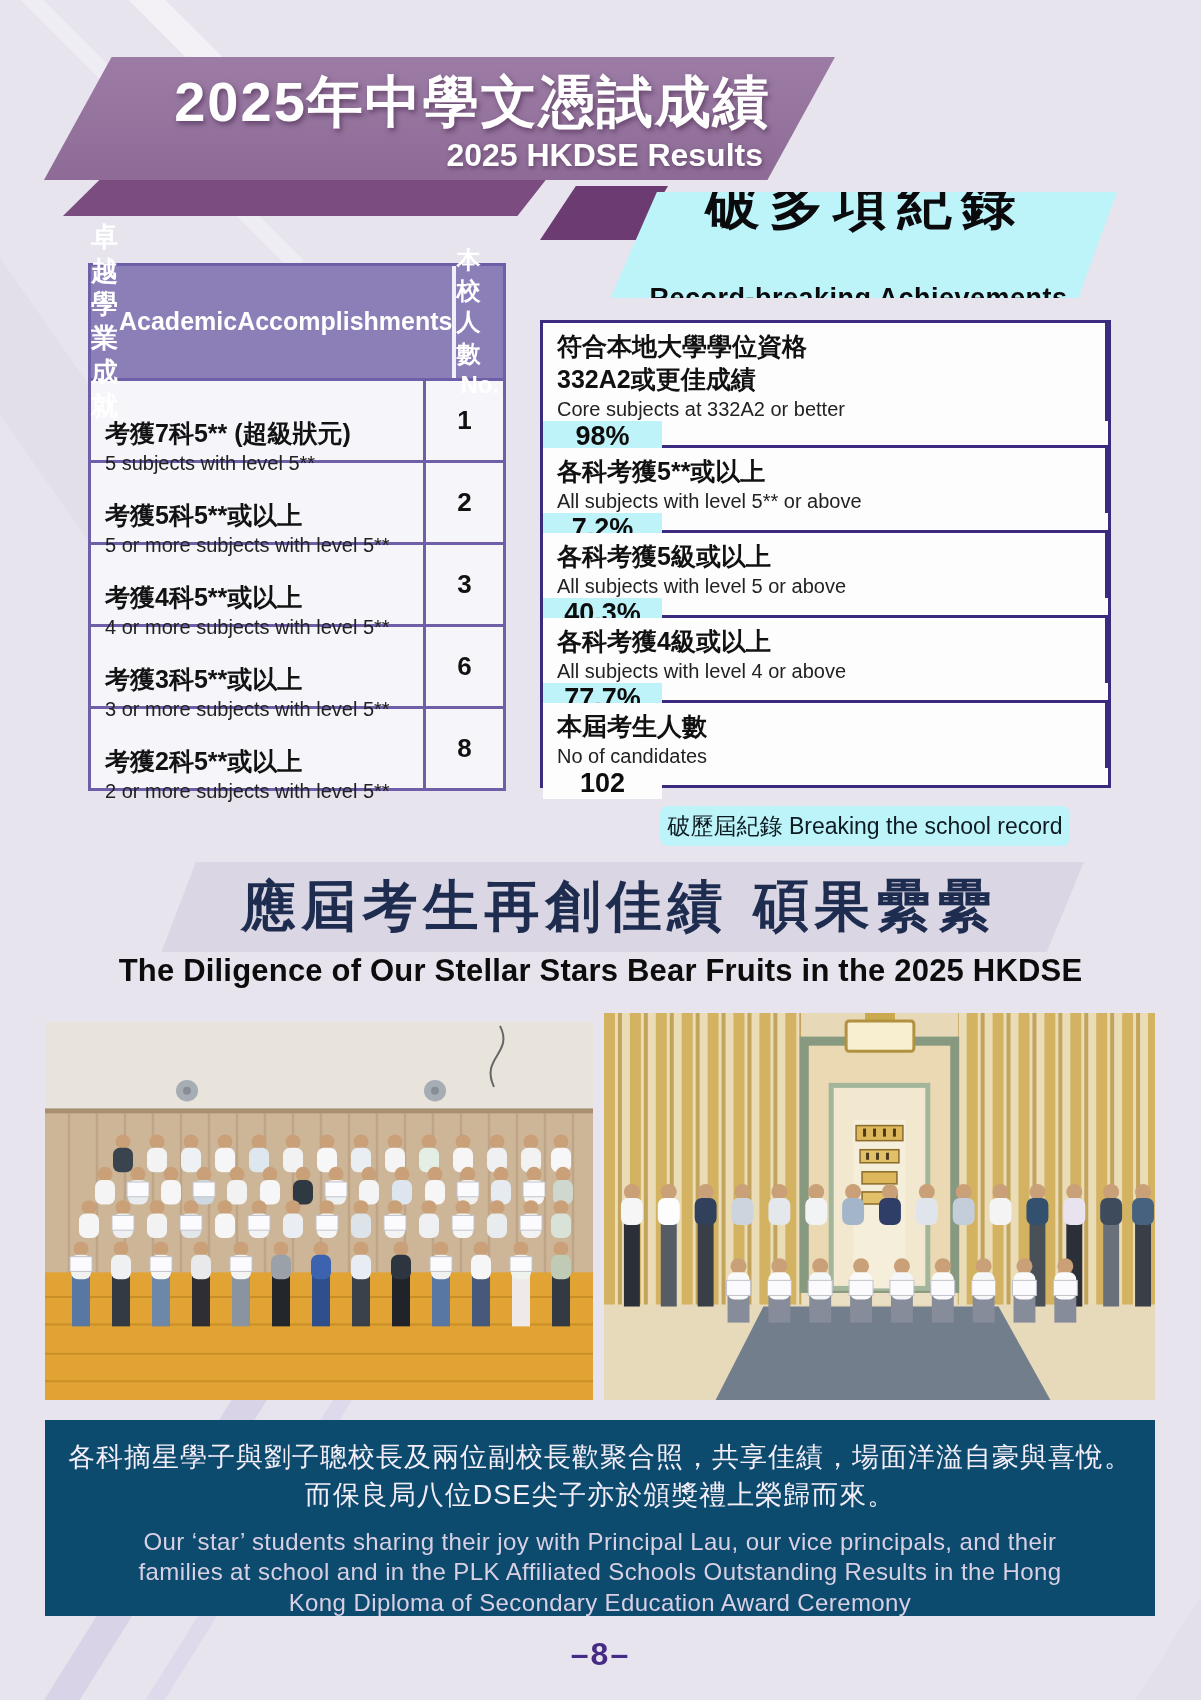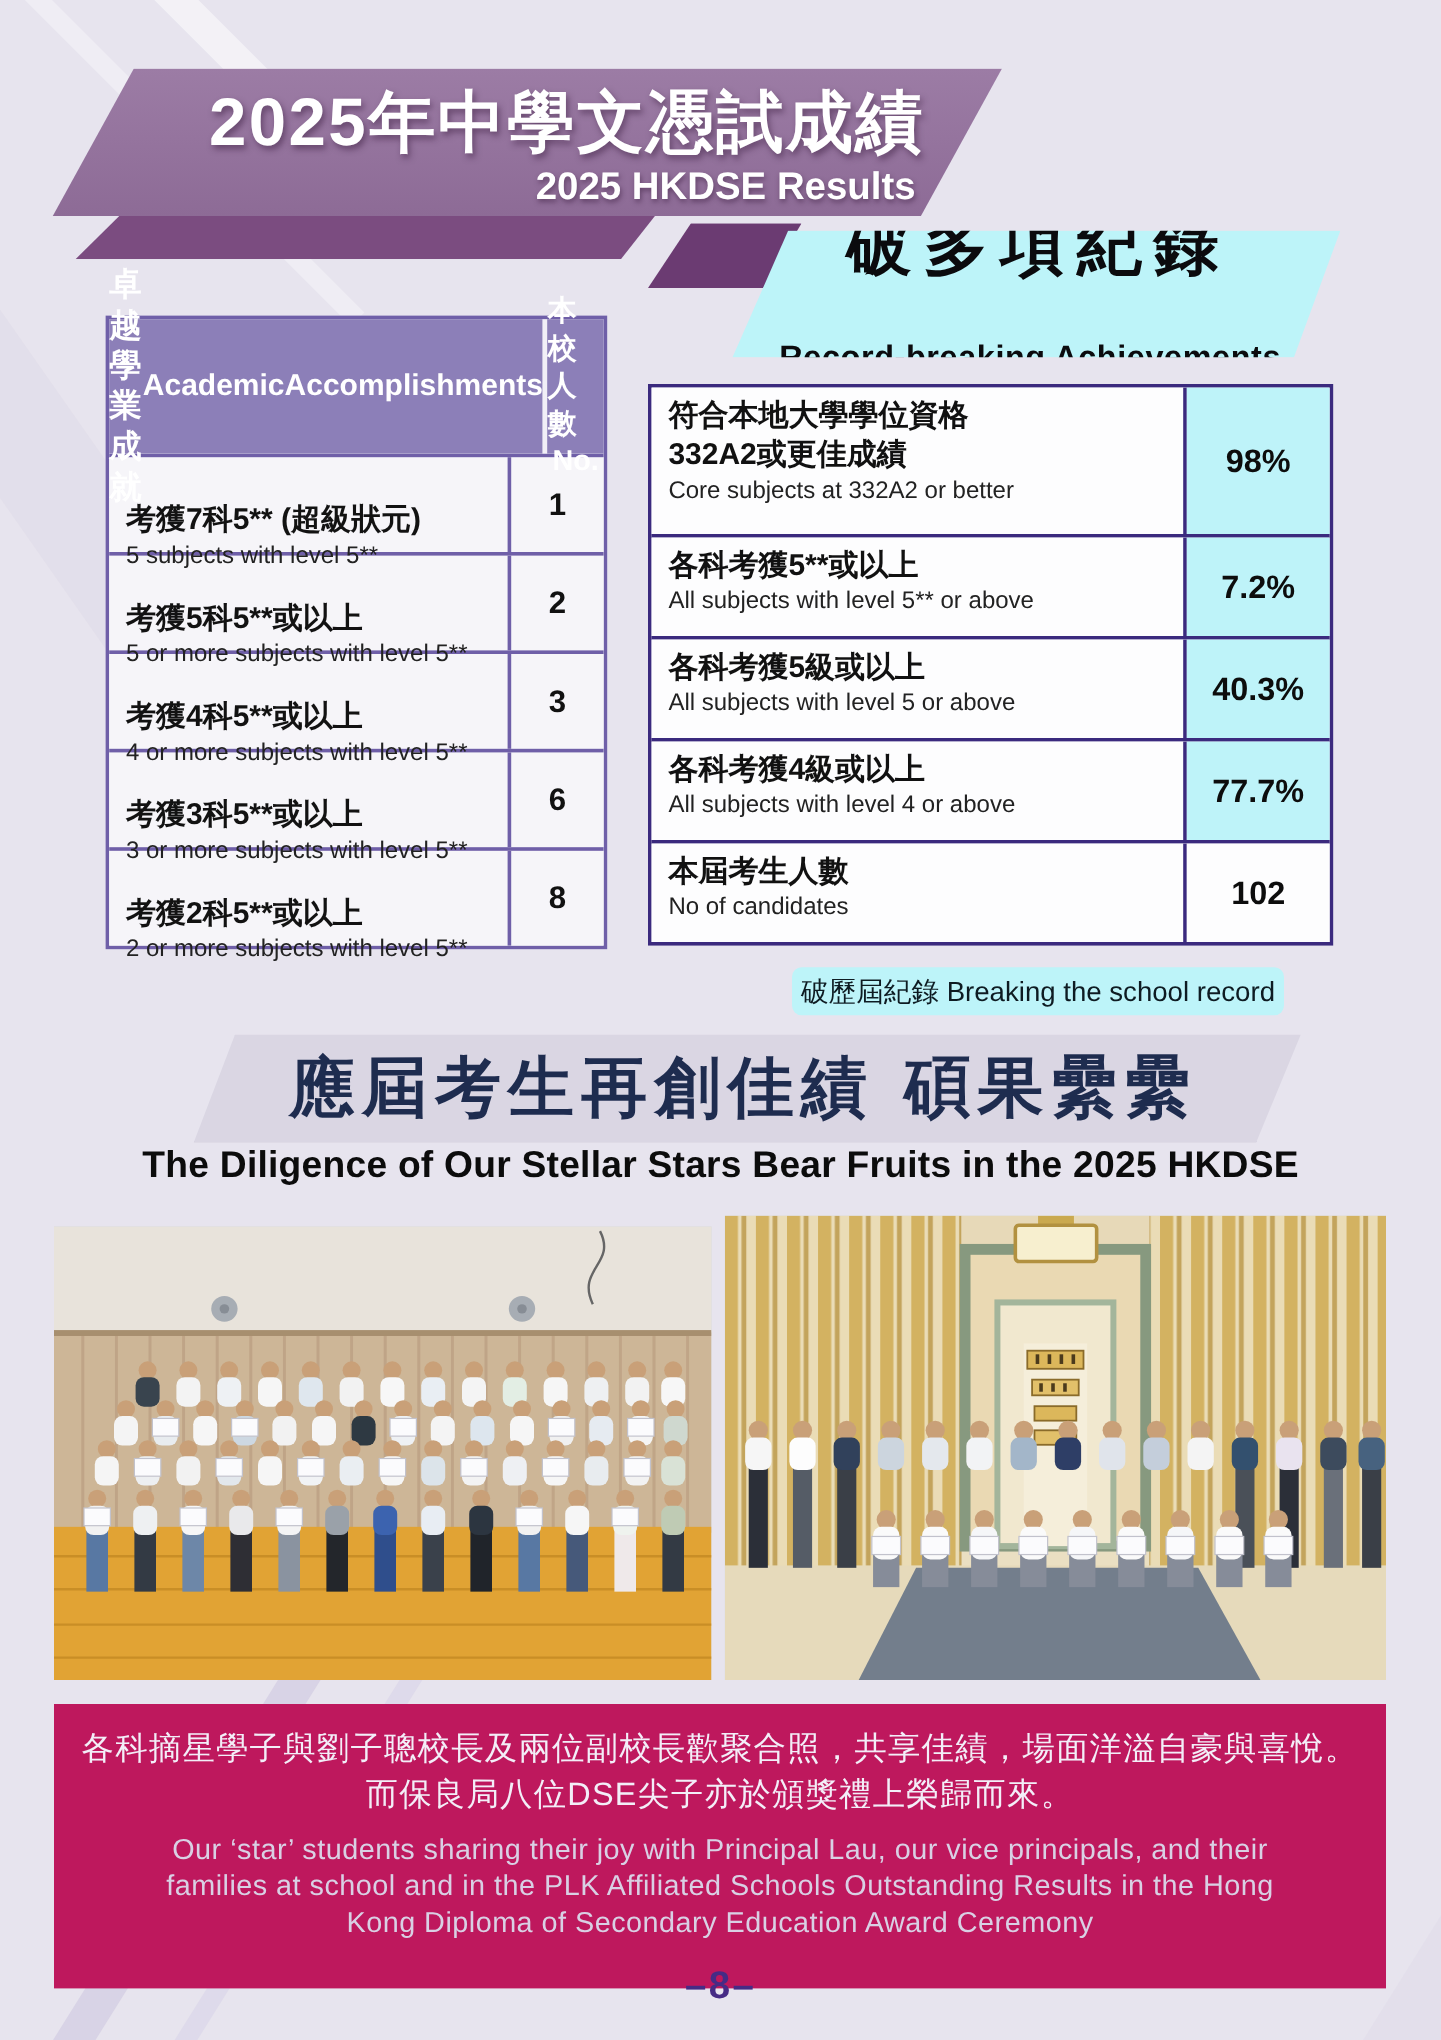--- a/index.html
+++ b/index.html
@@ -45,21 +45,21 @@
   .acc-header-num{width:76px;display:flex;flex-direction:column;align-items:center;justify-content:center;color:#fff;
     font-weight:bold;font-size:24px;line-height:1.3;}
   .acc-row{display:flex;height:79px;border-top:3px solid #6f5fa8;background:#f6f5f9;}
   .acc-cell-main{flex:1;border-right:3px solid #6f5fa8;padding:8px 14px 0 14px;}
   .acc-cell-main .zh{font-size:25px;font-weight:bold;color:#121212;line-height:1.3;margin-top:28px;}
   .acc-cell-main .en{font-size:20px;color:#222;margin-top:2px;}
   .acc-cell-num{width:77px;display:flex;align-items:center;justify-content:center;font-size:26px;font-weight:bold;color:#111;}
 
   
   .recs-table{position:absolute;left:540px;top:320px;width:565px;border:3px solid #3b2a7e;background:#fdfdfe;}
-  .rec-row{display:flex;border-top:3px solid #3b2a7e;}
+  .rec-row{display:flex;border-top:3px solid #3b2a7e;flex-direction:column;}
   .rec-row:first-child{border-top:none;}
   .rec-row{height:82px;}
   .rec-row.tall{height:122px;}
   .rec-cell-main{flex:1;border-right:3px solid #3b2a7e;padding:7px 14px 0 14px;background:#fdfdfe;}
   .rec-cell-main .zh{font-size:25px;font-weight:bold;color:#111;line-height:1.32;}
   .rec-cell-main .en{font-size:20px;color:#222;margin-top:2px;}
   .rec-cell-val{width:119px;display:flex;align-items:center;justify-content:center;font-size:27px;font-weight:bold;color:#0d0d0d;background:#bef3f9;}
   .rec-cell-val.white{background:#fdfdfe;}
 
   
@@ -73,21 +73,21 @@
   .hl-zh{font-family:"DejaVu Serif","Liberation Serif",serif;font-size:55px;font-weight:bold;color:#1e2c4f;letter-spacing:6px;}
   .hl-en{position:absolute;left:0;top:953px;width:100%;text-align:center;font-size:31px;font-weight:800;color:#0c0c0c;letter-spacing:0.2px;}
 
   
   .photo{position:absolute;overflow:hidden;background:#ddd;}
   .photo-left{left:45px;top:1022px;width:548px;height:378px;}
   .photo-right{left:604px;top:1013px;width:551px;height:387px;}
   .photo svg{display:block;width:100%;height:100%;}
 
   
-  .caption{position:absolute;left:45px;top:1420px;width:1110px;height:237px;background:#be185d;
+  .caption{position:absolute;left:45px;top:1420px;width:1110px;height:196px;background:#0c4a6e;
     display:flex;flex-direction:column;align-items:center;justify-content:flex-start;padding-top:18px;box-sizing:border-box;}
   .caption .zh{color:#f3eef8;font-size:27px;line-height:1.42;text-align:center;letter-spacing:1px;}
   .caption .en{color:#d9d0e4;font-size:24px;line-height:1.28;text-align:right;letter-spacing:0.4px;}
   .caption .en.first{margin-top:12px;}
 
   .page-num{position:absolute;left:0;top:1636px;width:100%;text-align:center;font-size:32px;font-weight:bold;color:#462b85;letter-spacing:2px;}
 </style>
 </head>
 <body>
 

